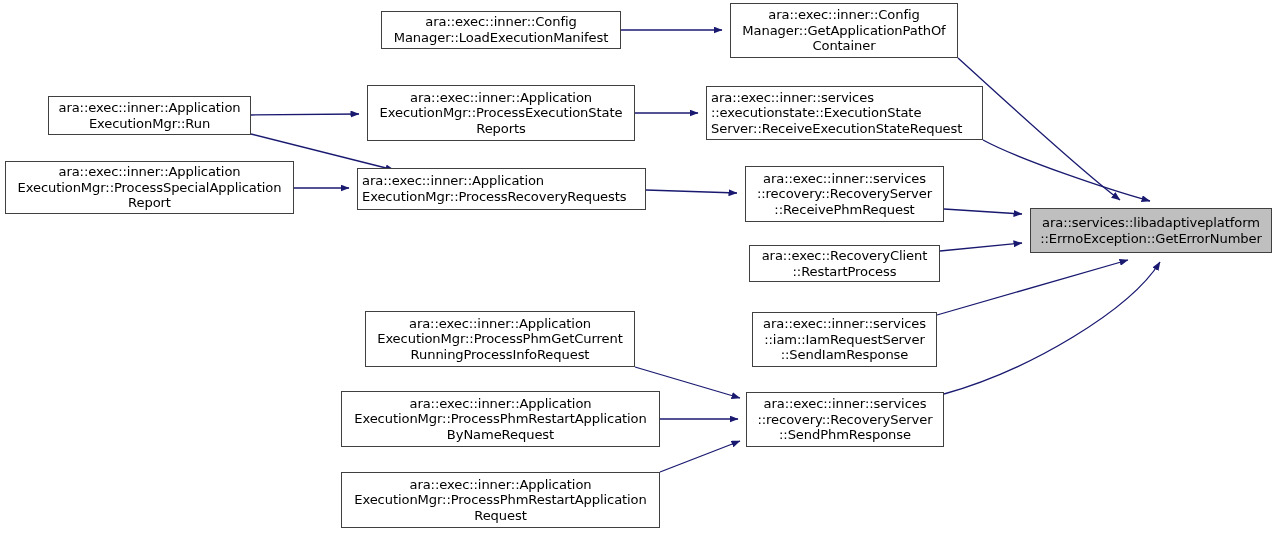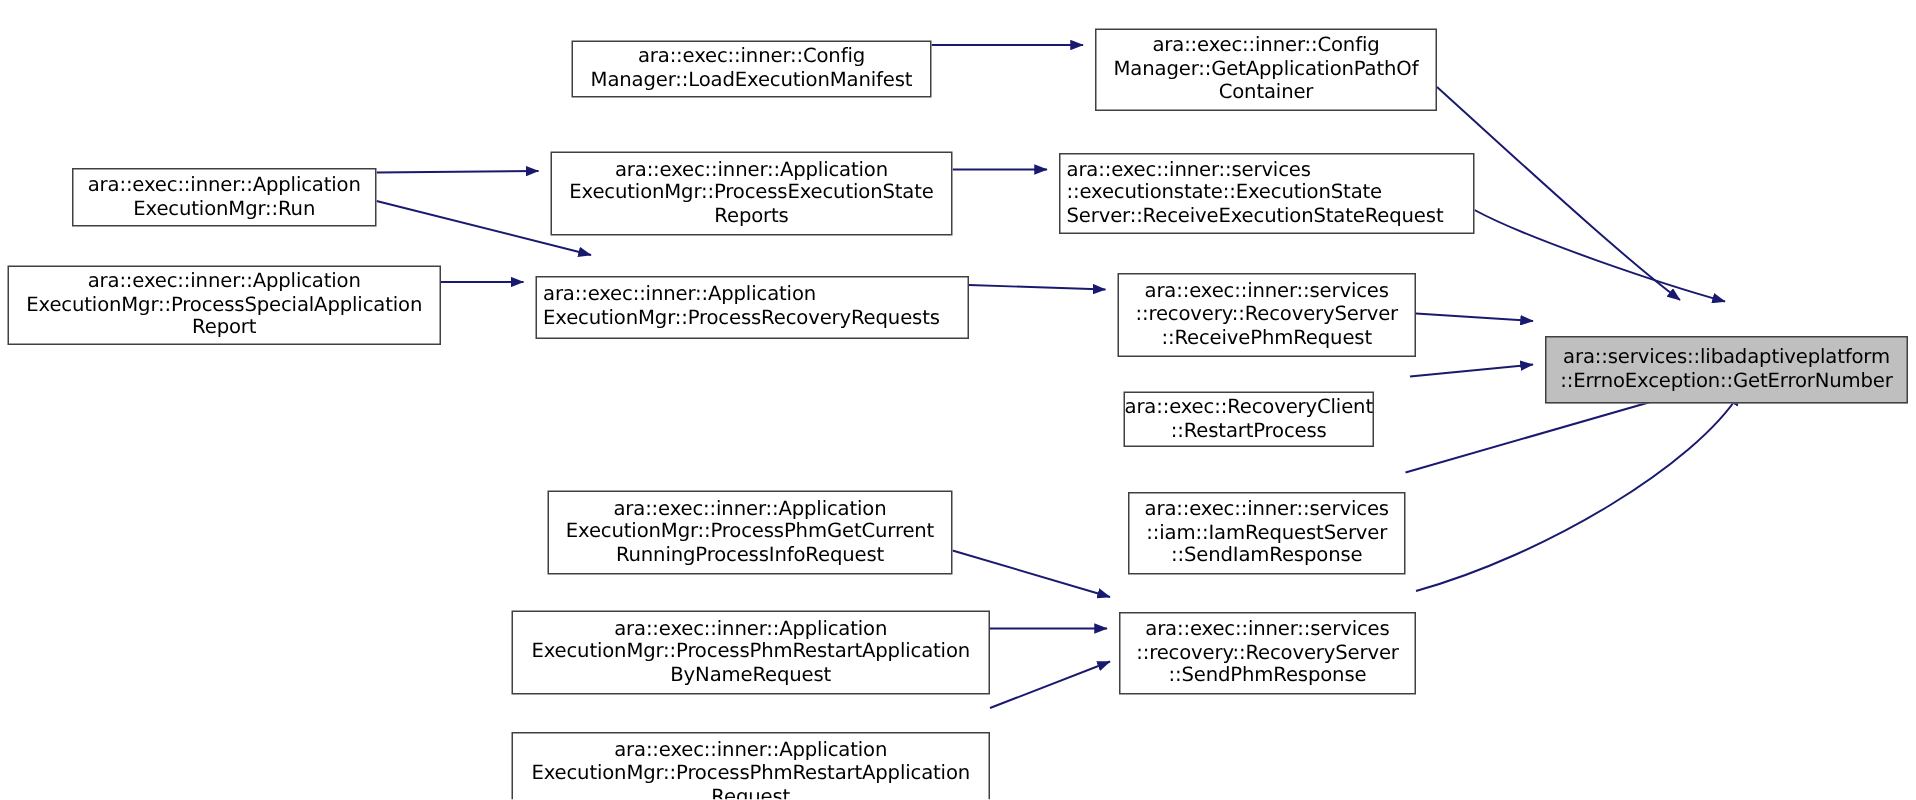--- a/index.html
+++ b/index.html
@@ -25,21 +25,20 @@
   .node {
     position: absolute;
     box-sizing: border-box;
     border: 1px solid #404040;
     background: #ffffff;
     display: flex;
     align-items: center;
     justify-content: center;
     padding: 1px 4px;
     z-index: 2;
-    margin-top: 16px;
   }
   .node .label {
     font-size: 13.1px;
     line-height: 15.6px;
     color: #000000;
     text-align: center;
     white-space: pre-line;
     letter-spacing: -0.1px;
   }
   .node.left-align .label {
@@ -115,21 +114,21 @@
       </div>
       <div class="node" style="left: 745px; top: 166px; width: 199px; height: 56px; border-color: rgb(64, 64, 64); background: rgb(255, 255, 255);">
         <span class="label">ara::exec::inner::services
 ::recovery::RecoveryServer
 ::ReceivePhmRequest</span>
       </div>
       <div class="node highlight" style="left: 1030px; top: 208px; width: 242px; height: 45px; border-color: rgb(64, 64, 64); background: rgb(191, 191, 191);">
         <span class="label">ara::services::libadaptiveplatform
 ::ErrnoException::GetErrorNumber</span>
       </div>
-      <div class="node" style="left: 749px; top: 245px; width: 167px; height: 37px; border-color: rgb(64, 64, 64); background: rgb(255, 255, 255);">
+      <div class="node" style="left: 749px; top: 245px; width: 191px; height: 37px; border-color: rgb(64, 64, 64); background: rgb(255, 255, 255);">
         <span class="label">ara::exec::RecoveryClient
 ::RestartProcess</span>
       </div>
       <div class="node" style="left: 365px; top: 311px; width: 270px; height: 56px; border-color: rgb(64, 64, 64); background: rgb(255, 255, 255);">
         <span class="label">ara::exec::inner::Application
 ExecutionMgr::ProcessPhmGetCurrent
 RunningProcessInfoRequest</span>
       </div>
       <div class="node" style="left: 752px; top: 312px; width: 185px; height: 55px; border-color: rgb(64, 64, 64); background: rgb(255, 255, 255);">
         <span class="label">ara::exec::inner::services

